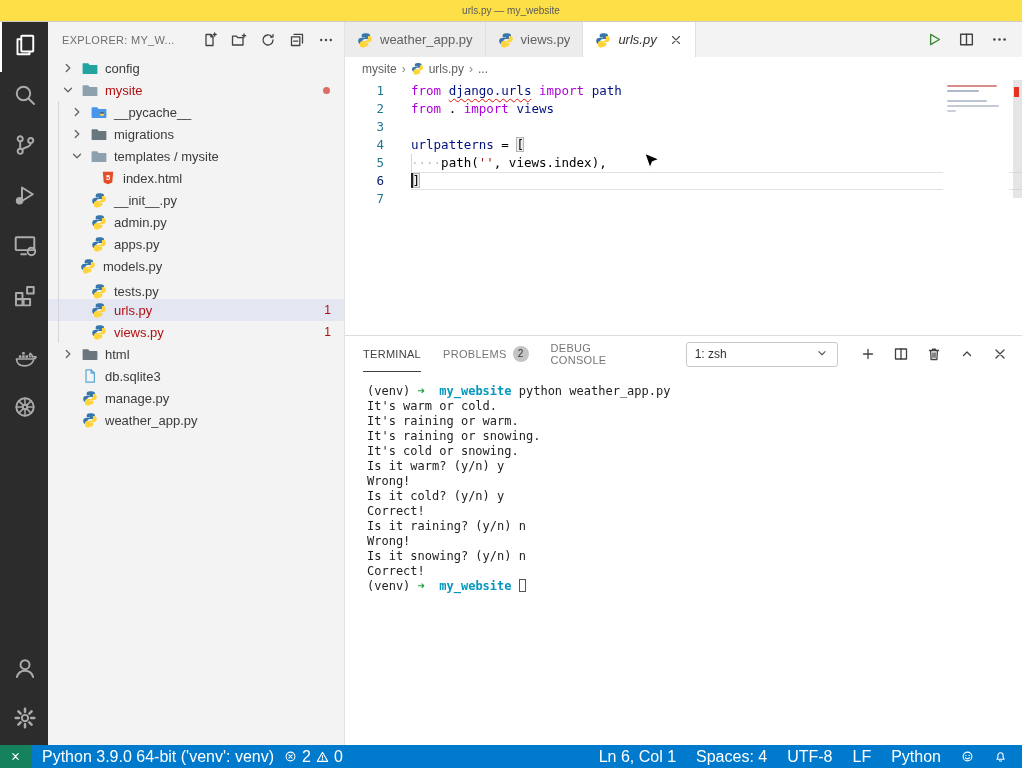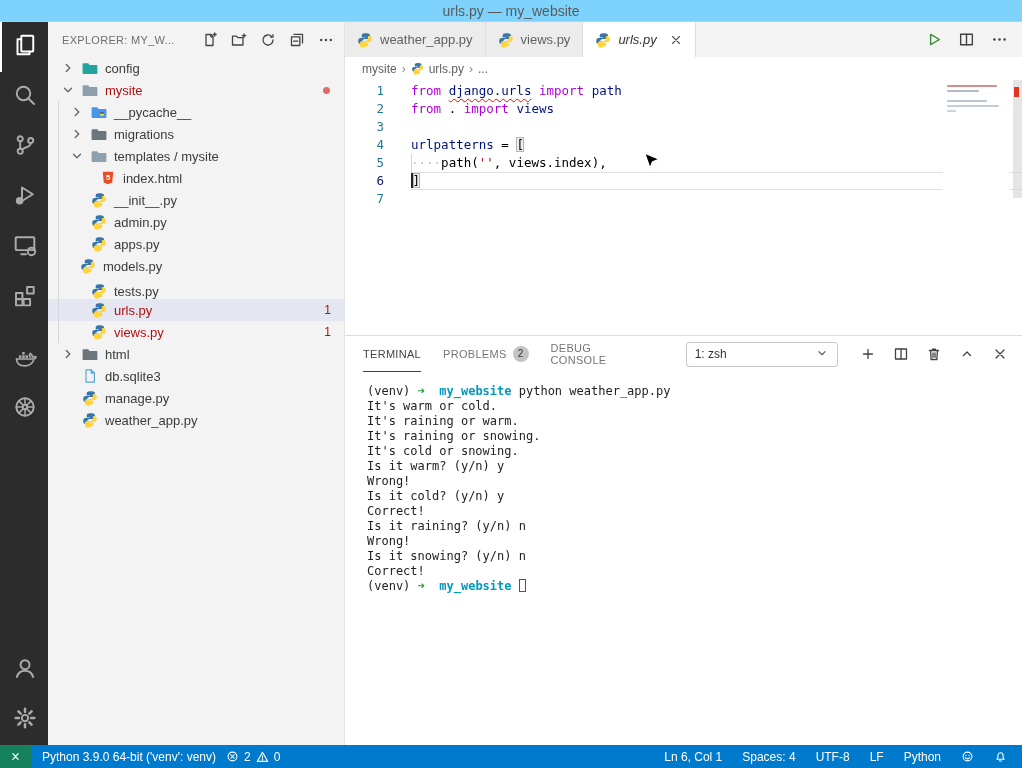--- a/index.html
+++ b/index.html
@@ -1,21 +1,21 @@
 <!DOCTYPE html>
 <html><head>
 <meta charset="utf-8">
 <style>
   *{box-sizing:border-box;margin:0;padding:0}
   html,body{width:1022px;height:768px;overflow:hidden}
   body{font-family:"Liberation Sans",sans-serif;background:#fff;-webkit-font-smoothing:antialiased}
   .app{position:relative;width:1022px;height:768px;display:flex;flex-direction:column;background:#fff}
 
   
-  .titlebar{height:22px;background:#7dd3fc;border-bottom:1px solid #CACACA;display:flex;align-items:center;justify-content:center;font-size:14px;color:#5a5a5a;flex:none}
+  .titlebar{height:22px;background:#fde047;border-bottom:1px solid #CACACA;display:flex;align-items:center;justify-content:center;font-size:10px;color:#5a5a5a;flex:none}
 
   .main{flex:1;display:flex;min-height:0}
 
   
   .activitybar{width:48px;background:#2C2C2C;display:flex;flex-direction:column;align-items:stretch;flex:none}
   .ab-item{height:50px;display:flex;align-items:center;justify-content:center;color:#ABABAB;cursor:pointer;border-left:2px solid transparent}
   .ab-item.active{color:#FFFFFF;border-left:2px solid #FFFFFF}
   .ab-item.gap{margin-top:12px}
   .ab-item svg{width:24px;height:24px}
   .ab-spacer{margin-top:auto}
@@ -88,21 +88,21 @@
   .pselect svg{width:14px;height:14px;color:#555}
   .pactions{margin-left:auto;display:flex;align-items:center;gap:17px;color:#424242}
   .pactions span svg{width:16px;height:16px;display:block}
   .terminal{flex:1;padding:12px 0 0 22px;font-family:"DejaVu Sans Mono",monospace;font-size:12px;line-height:15px;color:#222;overflow:hidden}
   .tl{height:15px;white-space:pre}
   .tg{color:#27A144}
   .tc{color:#0598BC;font-weight:bold}
   .tcur{display:inline-block;width:7px;height:13px;border:1.2px solid #555;vertical-align:-2px}
 
   
-  .statusbar{height:23px;flex:none;background:#007ACC;color:#fff;display:flex;align-items:center;font-size:12px}
+  .statusbar{height:23px;flex:none;background:#007ACC;color:#fff;display:flex;align-items:center;font-size:16px}
   .sb-item{display:flex;align-items:center;gap:4px;padding:0 5px;height:23px;cursor:pointer;white-space:nowrap}
   .sb-remote{background:#16825D;padding:0 9px;margin-right:6px}
   .sb-item svg{width:13px;height:13px;display:block}
   .sb-probs{gap:5px}
   .sb-right{margin-left:auto;display:flex;align-items:center;gap:10px;padding-right:10px}
 
   .pointer{position:absolute;left:643px;top:152px;width:19px;height:19px;pointer-events:none;z-index:50}
 
   svg{fill:none;stroke:currentColor;stroke-width:1.3;stroke-linecap:round;stroke-linejoin:round}
 </style>

